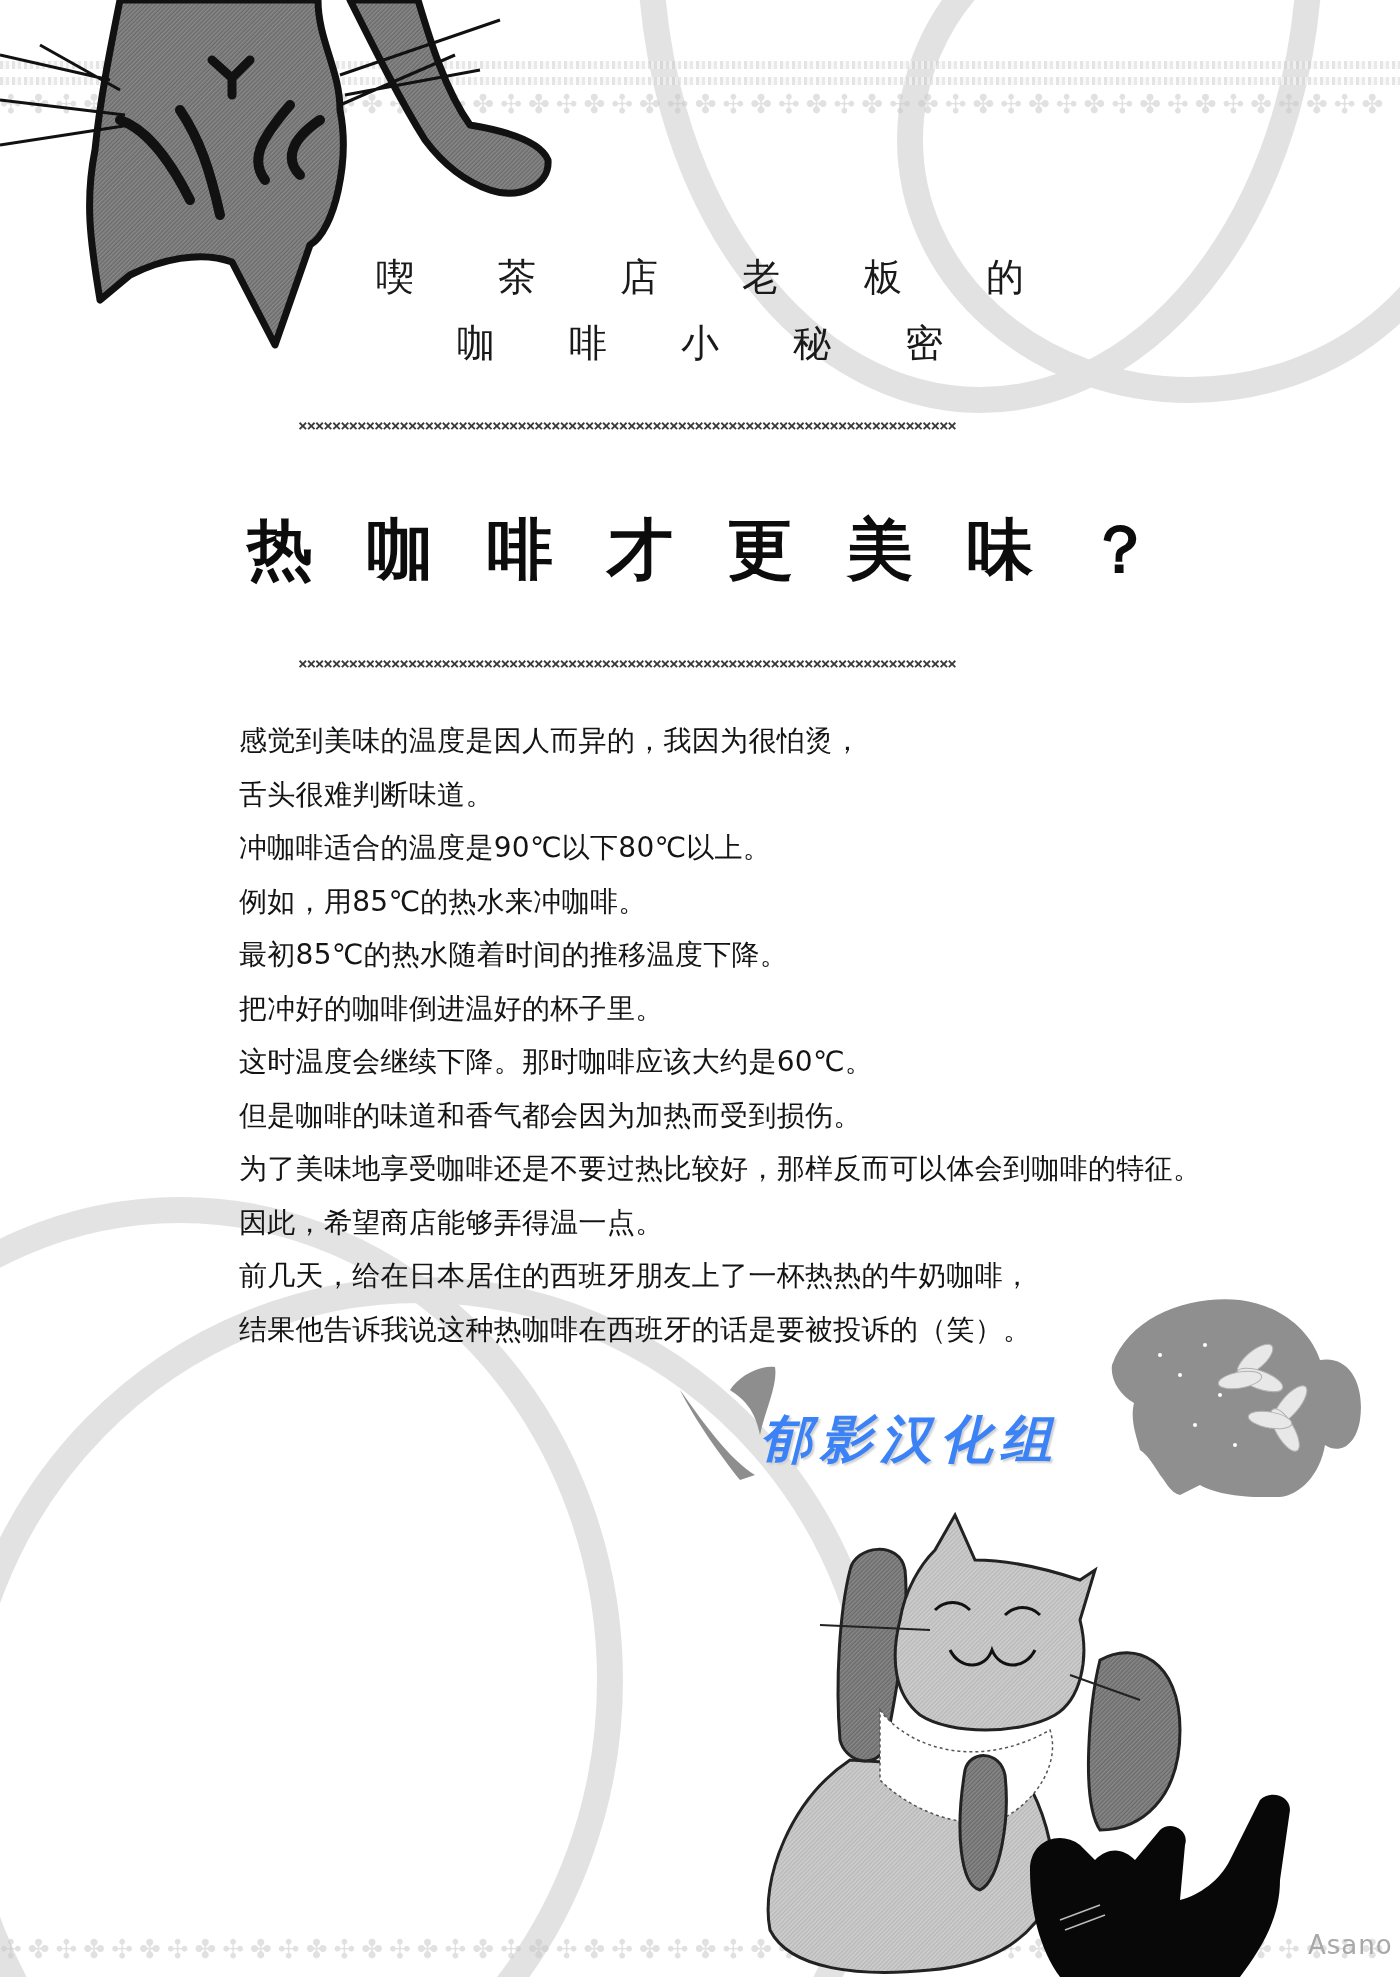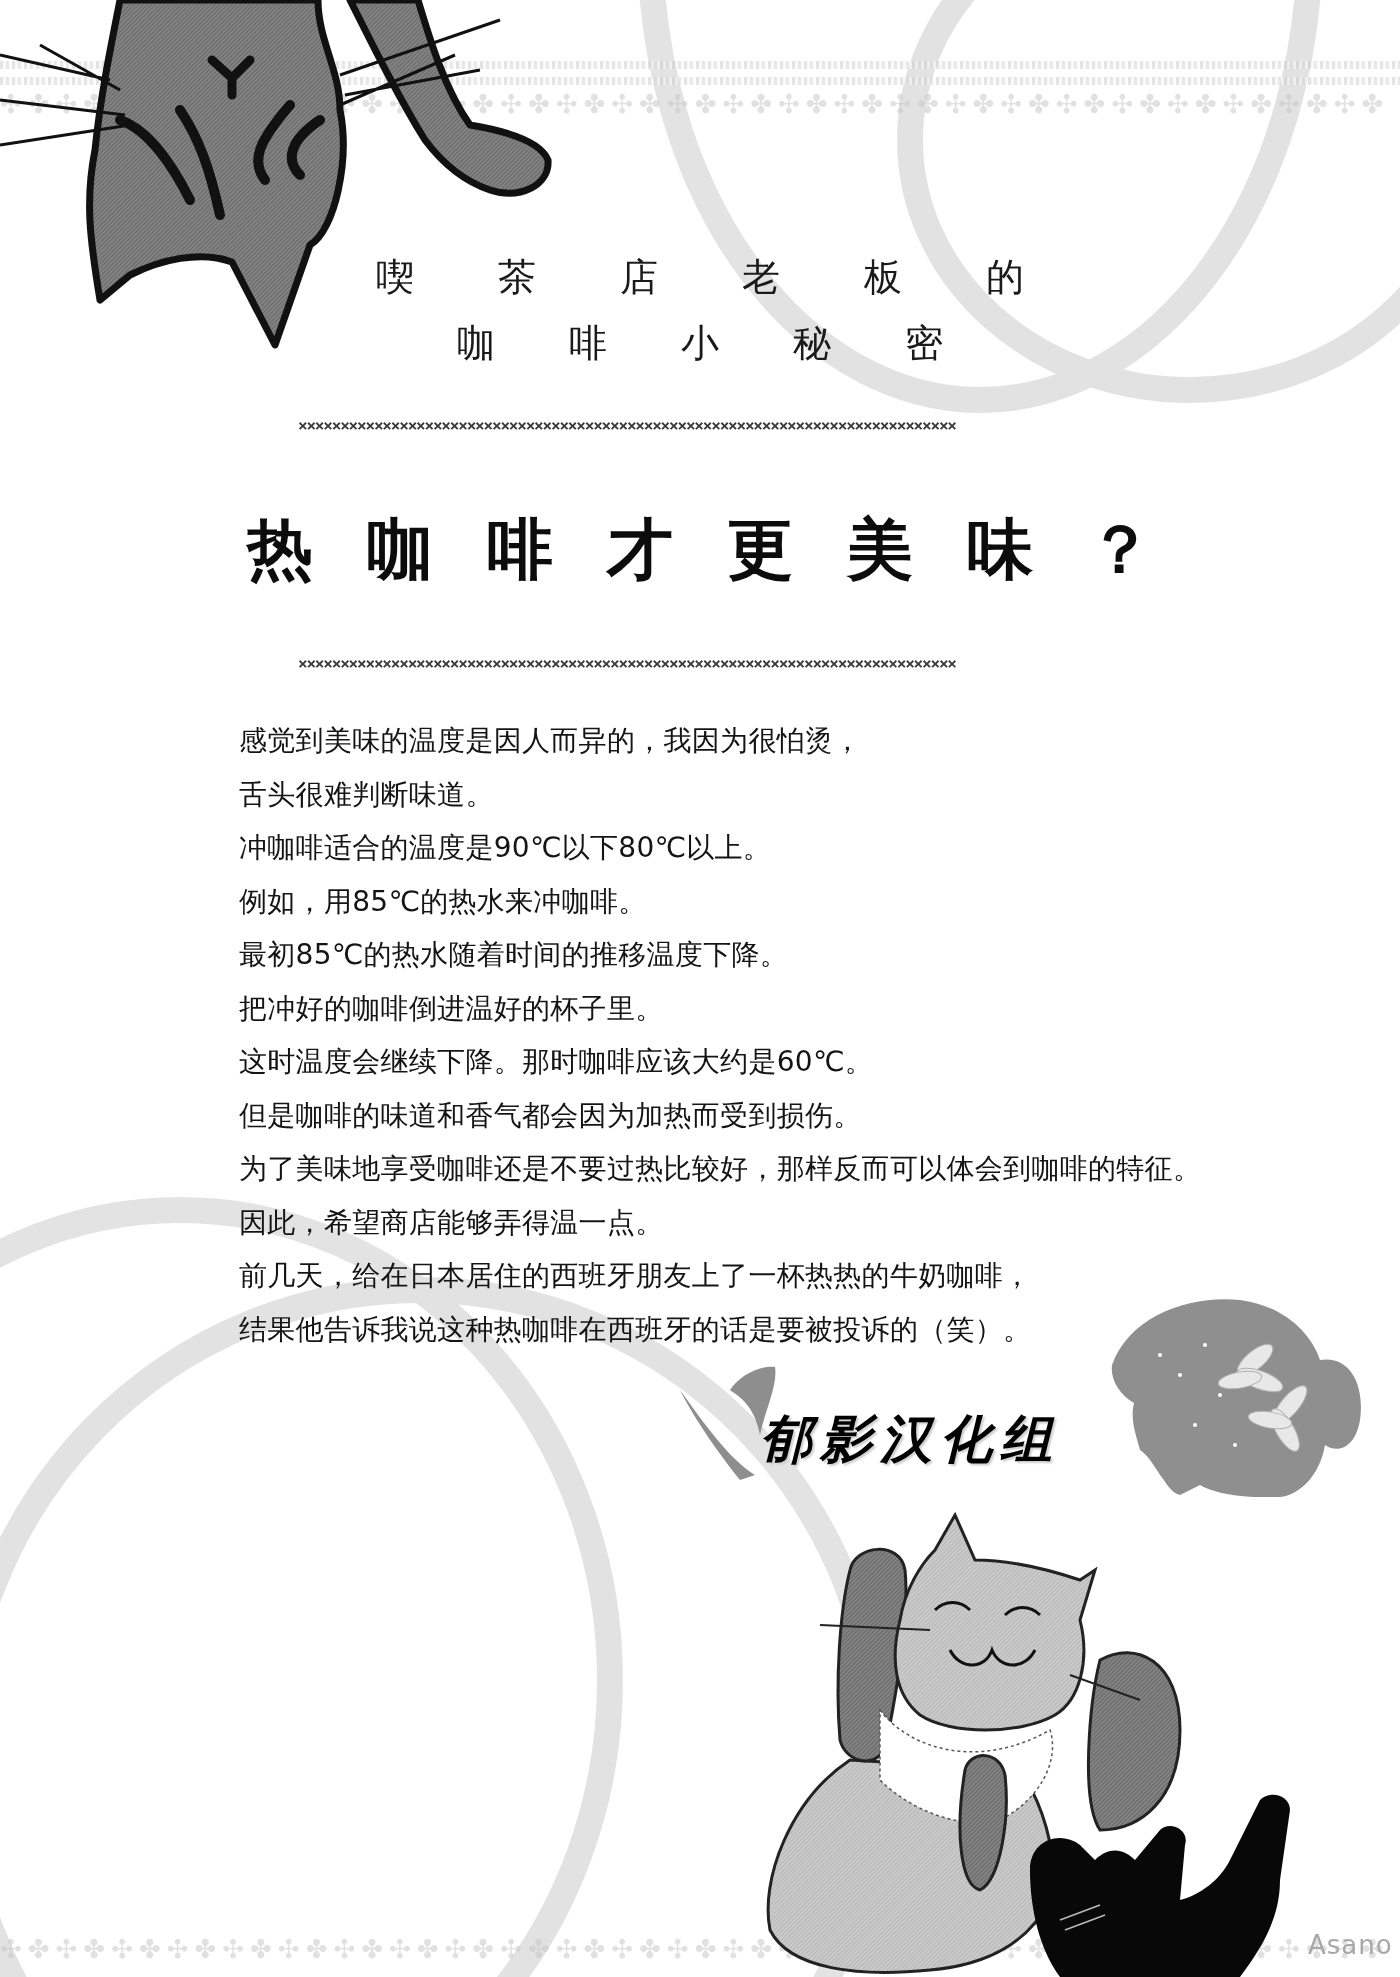--- a/index.html
+++ b/index.html
@@ -9,21 +9,21 @@
   .lace .band{position:absolute;left:0;right:0;height:8px;background:repeating-linear-gradient(90deg,#cfcfcf 0 3px,#f4f4f4 3px 6px,#d8d8d8 6px 9px,#fafafa 9px 12px);}
   .lace .motifs{position:absolute;left:0;right:0;height:30px;color:#c9c9c9;font-size:26px;letter-spacing:6px;white-space:nowrap;overflow:hidden;line-height:30px;}
   
   .subtitle-row{position:absolute;left:0;width:1400px;display:flex;justify-content:center;font-size:38px;font-weight:300;color:#1a1a1a;}
   .subtitle-row span{display:inline-block;}
   .divider{position:absolute;left:298px;width:790px;height:20px;overflow:hidden;white-space:nowrap;font-family:"DejaVu Sans Mono",monospace;font-size:16px;font-weight:bold;letter-spacing:-1.2px;color:#3a3a3a;line-height:20px;}
   .main-title{position:absolute;left:0;width:1400px;top:505px;display:flex;justify-content:center;gap:24px;font-size:66px;font-weight:bold;color:#0c0c0c;}
   .main-title span{display:inline-block;width:96px;text-align:center;}
   .body-text{position:absolute;left:222px;top:706px;font-size:28px;line-height:36.5px;color:#141414;letter-spacing:.3px;}
   .body-text p{margin:17px;white-space:nowrap;}
-  .logo-text{position:absolute;left:760px;top:1405px;font-family:Liberation Serif, serif;font-size:52px;font-style:italic;font-weight:bold;color:#000000;letter-spacing:8px;text-shadow:2px 2px 2px #d0d0d0;}
+  .logo-text{position:absolute;left:760px;top:1405px;font-family:Liberation Serif, serif;font-size:52px;font-style:italic;font-weight:bold;color:#3b82f6;letter-spacing:8px;text-shadow:2px 2px 2px #d0d0d0;}
   .signature{position:absolute;left:1308px;top:1930px;font-size:26px;color:#a8a8a8;letter-spacing:1px;text-align:center;}
   svg{position:absolute;overflow:visible;}
 </style>
 </head>
 <body>
 
 <svg width="1400" height="1977" style="left:0;top:0;">
   <g fill="none" stroke="#dedede" stroke-width="26" opacity="0.85">
     <ellipse cx="1190" cy="140" rx="280" ry="250"></ellipse>
     <ellipse cx="980" cy="-60" rx="330" ry="460"></ellipse>

